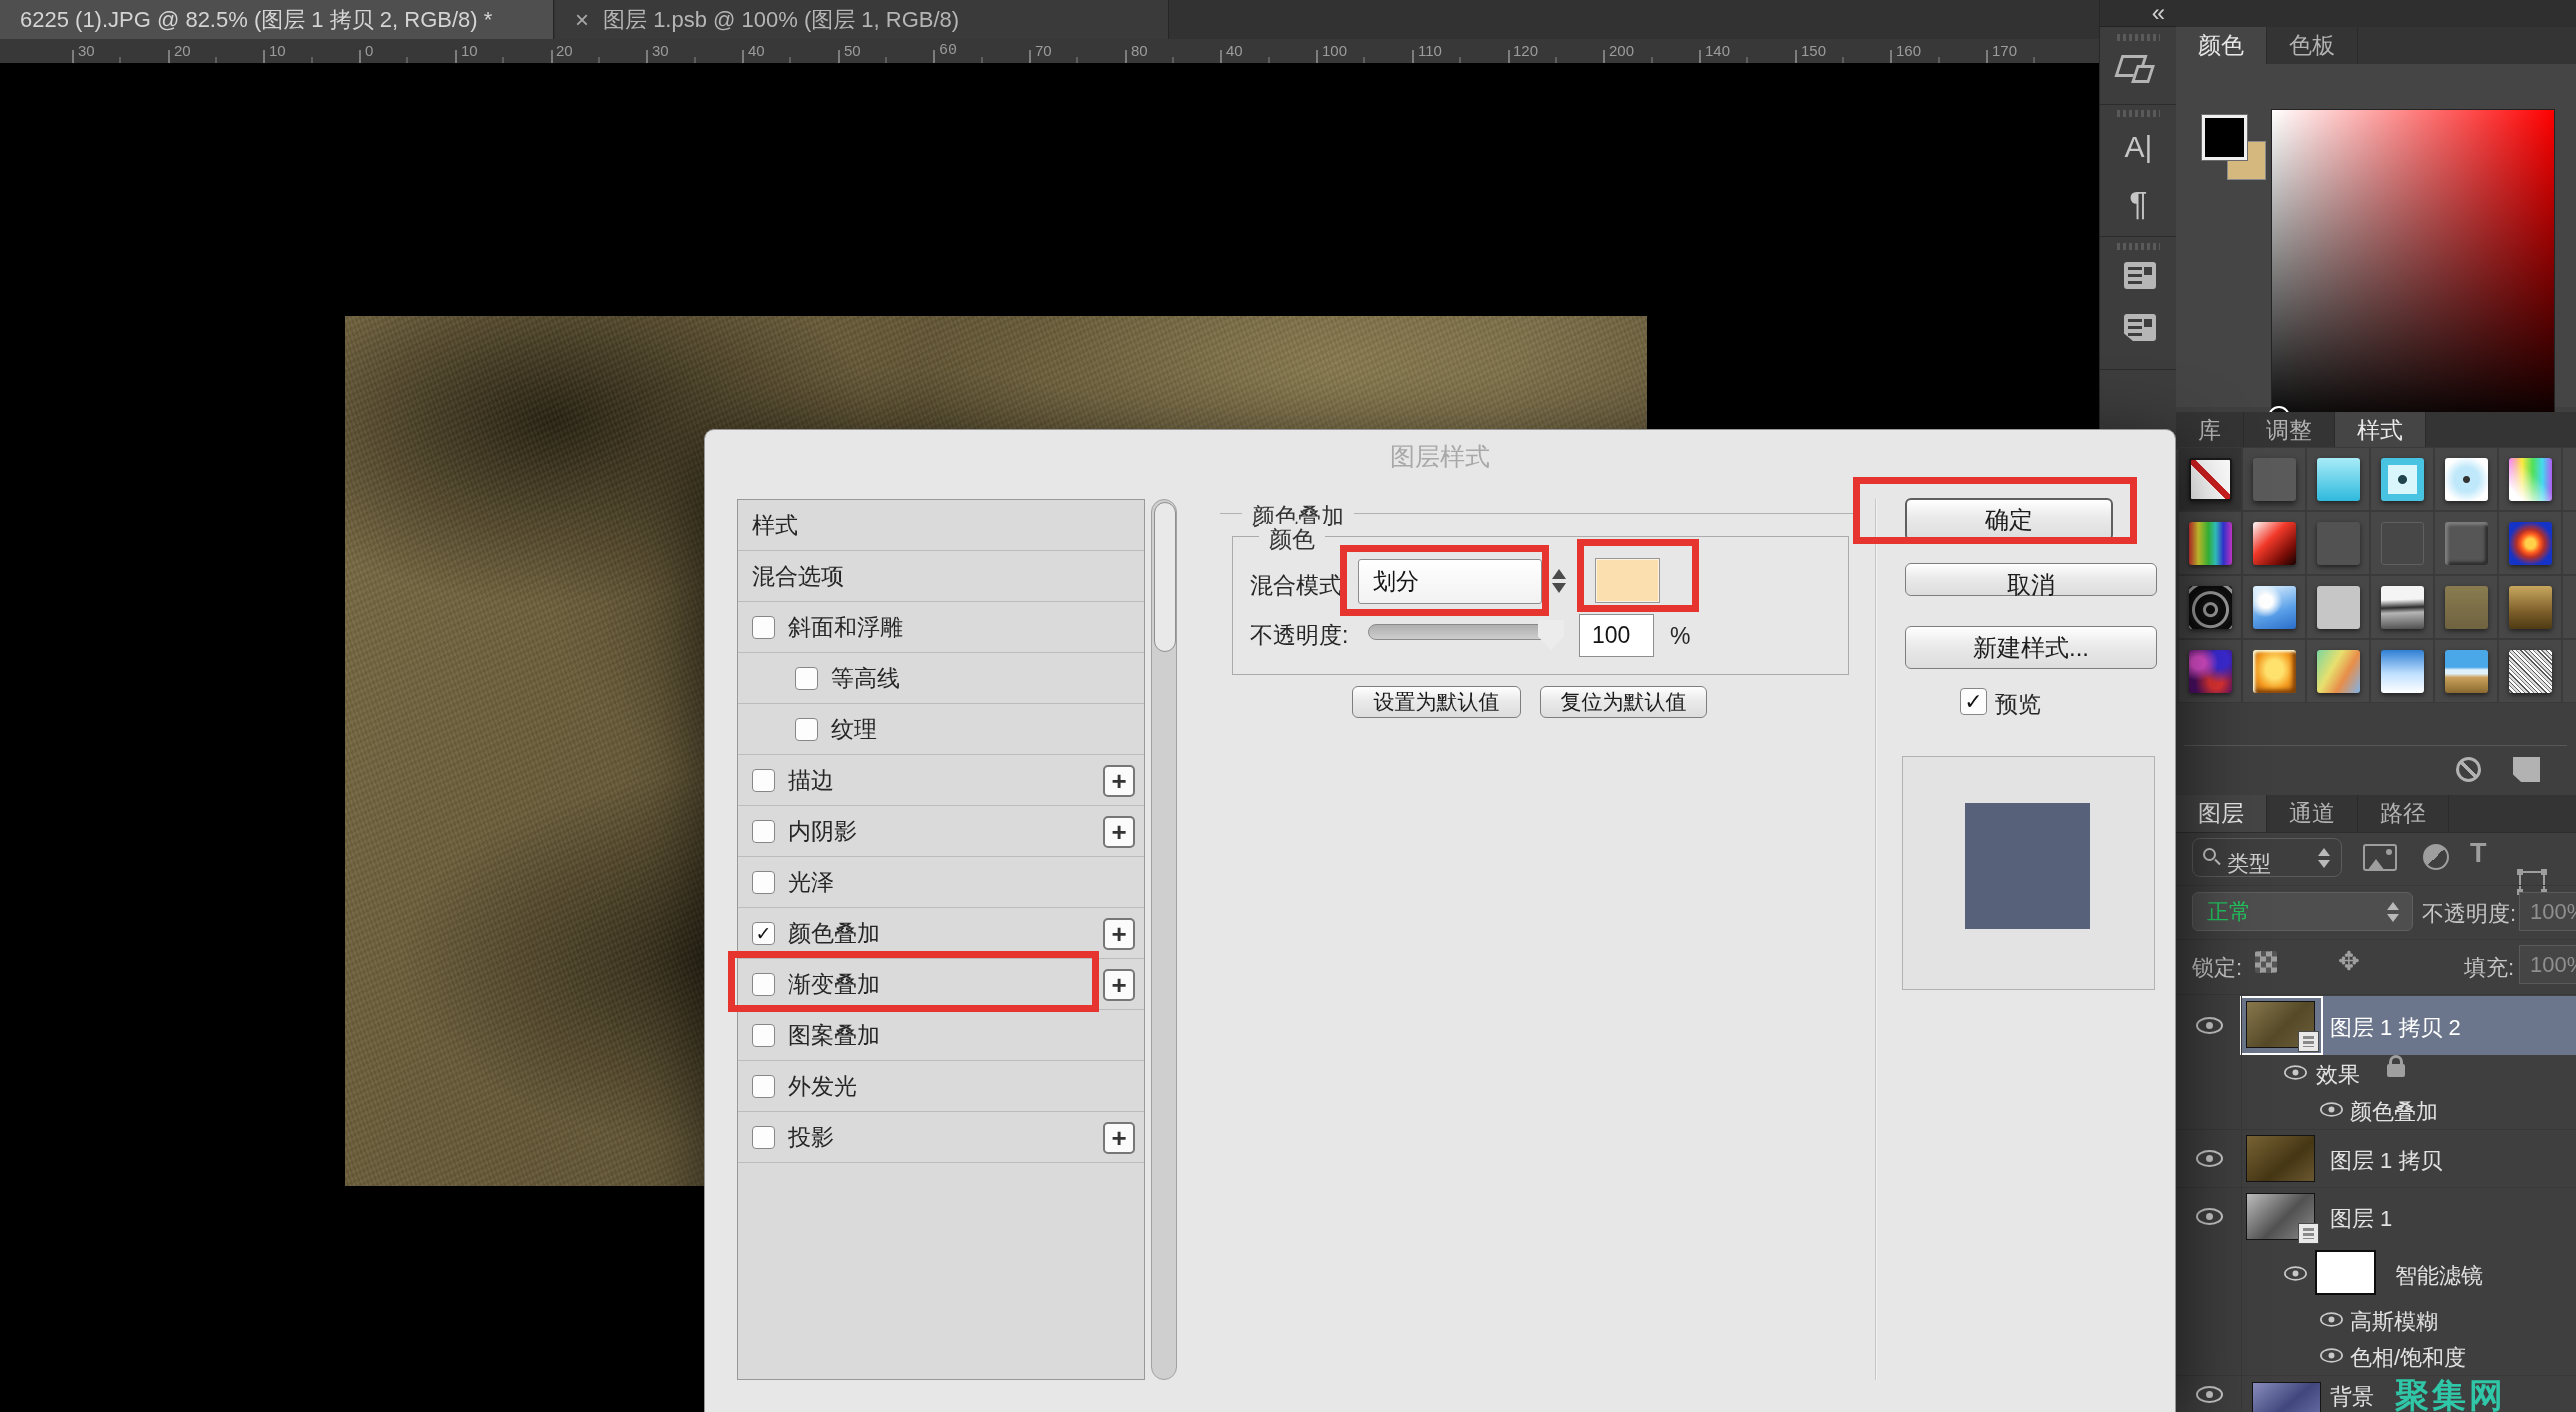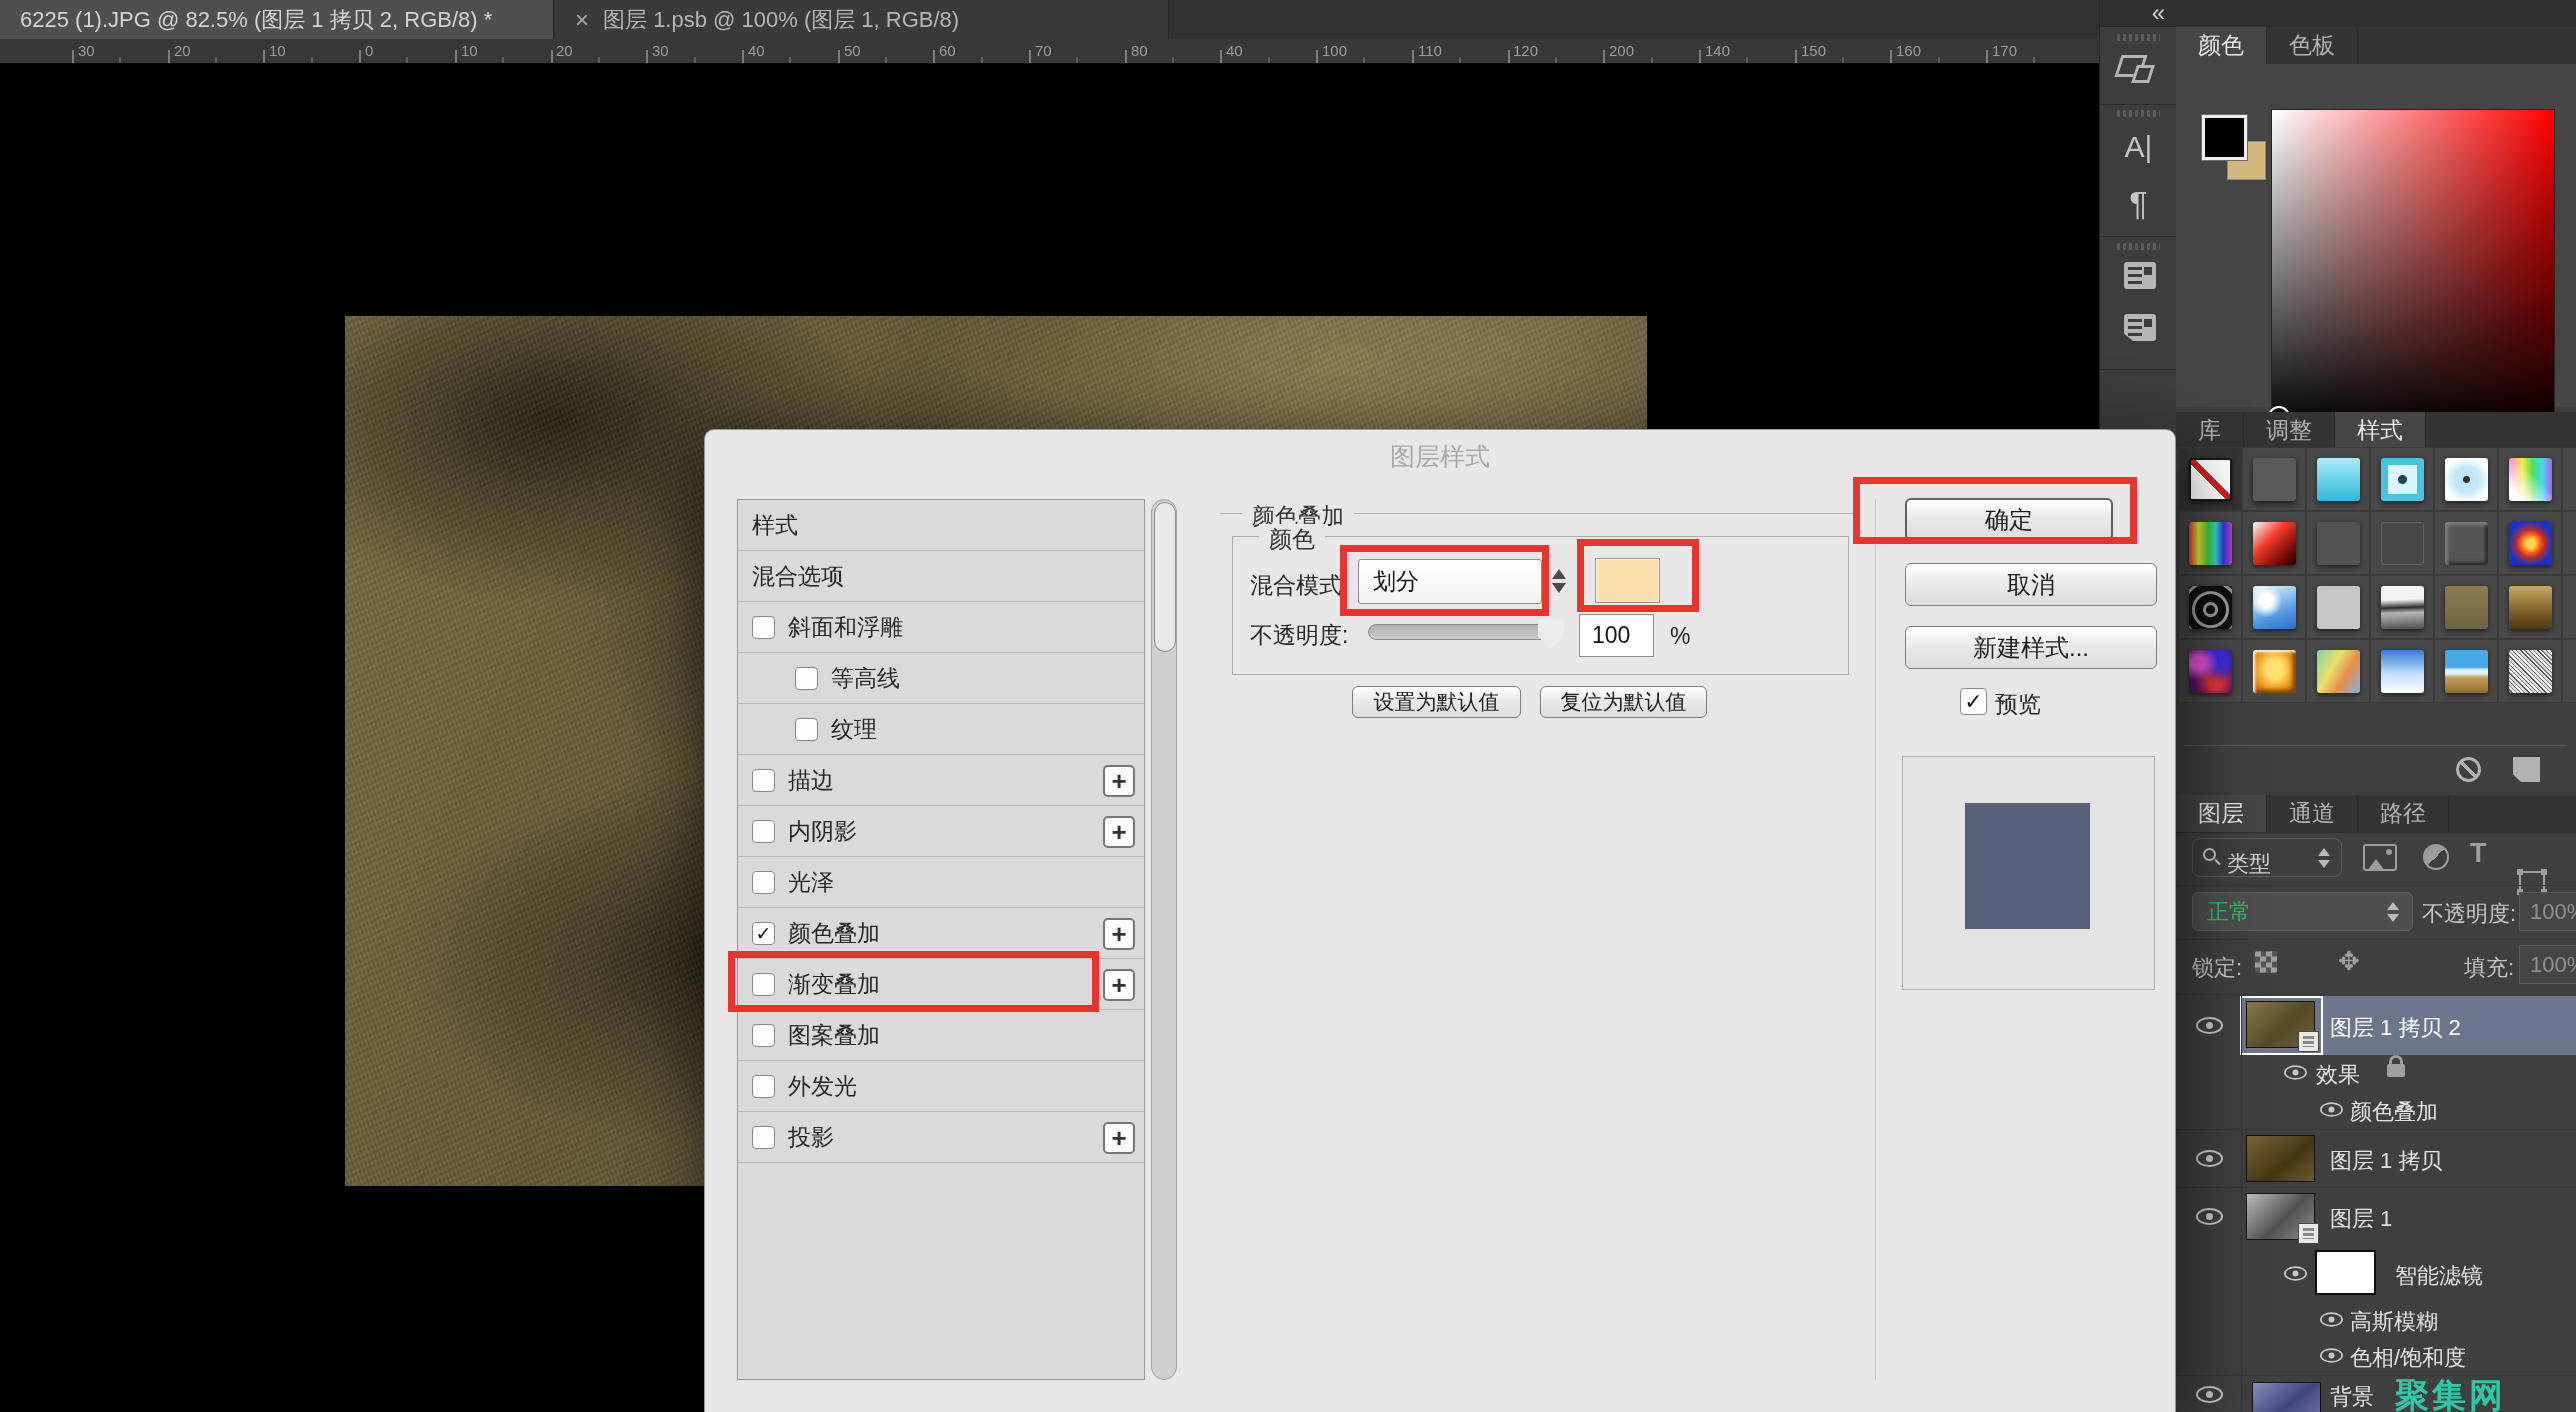--- a/index.html
+++ b/index.html
@@ -267,21 +267,21 @@
       <div class="tick half" style="left: 694px;"></div>
       <div class="tick-label" style="left: 652px;">30</div>
       <div class="tick major" style="left: 742px;"></div>
       <div class="tick half" style="left: 789px;"></div>
       <div class="tick-label" style="left: 748px;">40</div>
       <div class="tick major" style="left: 838px;"></div>
       <div class="tick half" style="left: 885px;"></div>
       <div class="tick-label" style="left: 844px;">50</div>
       <div class="tick major" style="left: 933px;"></div>
       <div class="tick half" style="left: 981px;"></div>
-      <div class="tick-label" style="left: 939px;">60</div>
+      <div class="tick-label" style="left: 939px; font-family: Liberation Mono, monospace;">60</div>
       <div class="tick major" style="left: 1029px;"></div>
       <div class="tick half" style="left: 1076px;"></div>
       <div class="tick-label" style="left: 1035px;">70</div>
       <div class="tick major" style="left: 1125px;"></div>
       <div class="tick half" style="left: 1172px;"></div>
       <div class="tick-label" style="left: 1131px;">80</div>
       <div class="tick major" style="left: 1220px;"></div>
       <div class="tick half" style="left: 1268px;"></div>
       <div class="tick-label" style="left: 1226px;">40</div>
       <div class="tick major" style="left: 1316px;"></div>
@@ -629,21 +629,21 @@
     <div class="slider-handle" style="left:833px;top:190px"></div>
     <div class="ps-input" style="left:874px;top:184px;width:75px;height:43px">100</div>
     <div class="fld-label" style="left:965px;top:193px">%</div>
 
     <div class="ps-btn" style="left:647px;top:256px;width:169px;height:32px;font-size:21px;line-height:30px">设置为默认值</div>
     <div class="ps-btn" style="left:835px;top:256px;width:167px;height:32px;font-size:21px;line-height:30px">复位为默认值</div>
 
     <div class="v-divider"></div>
 
     <div class="ps-btn default" style="left:1200px;top:68px;width:208px;height:43px;font-size:24px;line-height:39px">确定</div>
-    <div class="ps-btn" style="left:1200px;top:133px;width:252px;height:43px;font-size:24px;line-height:41px">取消</div>
+    <div class="ps-btn" style="left:1200px;top:133px;width:252px;height:33px;font-size:24px;line-height:41px">取消</div>
     <div class="ps-btn" style="left:1200px;top:196px;width:252px;height:43px;font-size:24px;line-height:41px">新建样式...</div>
 
     <div class="cb pv-cb" style="position:absolute;left:1255px;top:258px">✓</div>
     <div class="fld-label" style="left:1290px;top:259px">预览</div>
 
     <div class="preview-panel">
       <div class="preview-chip" id="previewChip" style="background: rgb(87, 98, 122);"></div>
     </div>
   </div>
 

